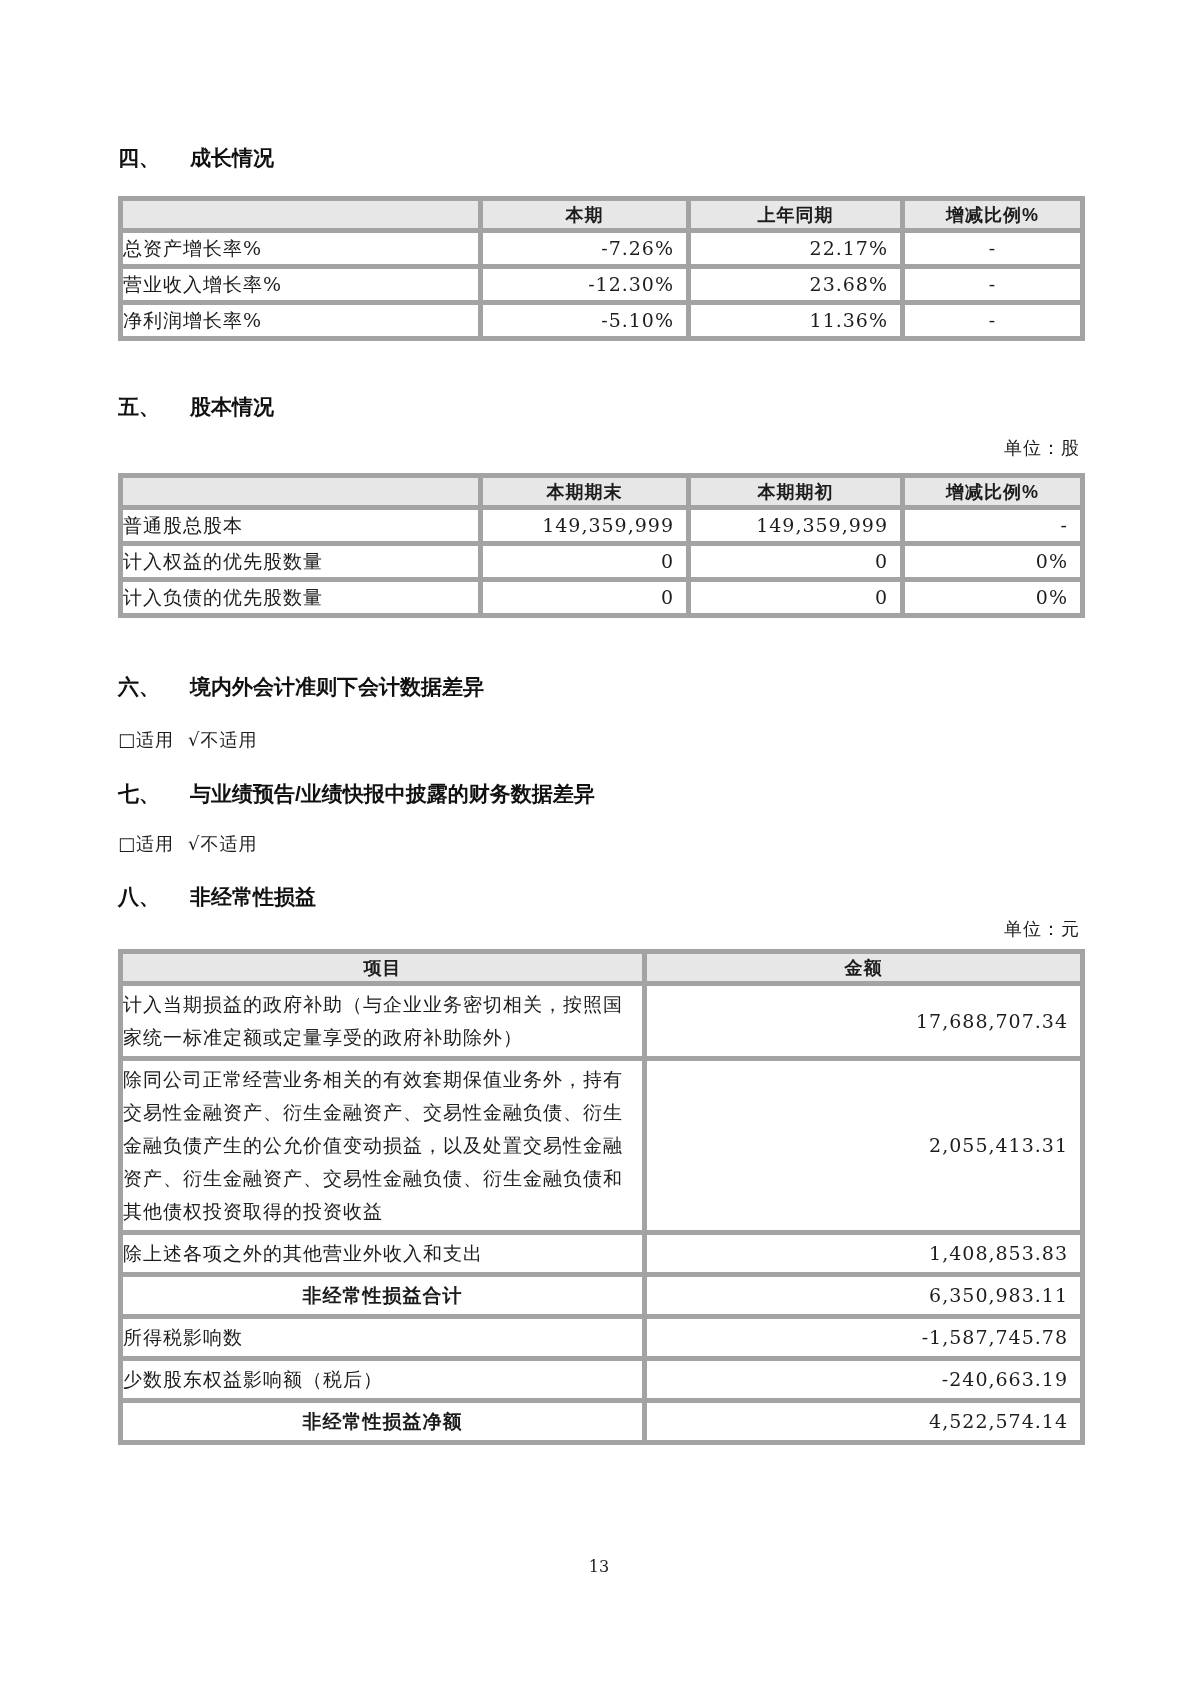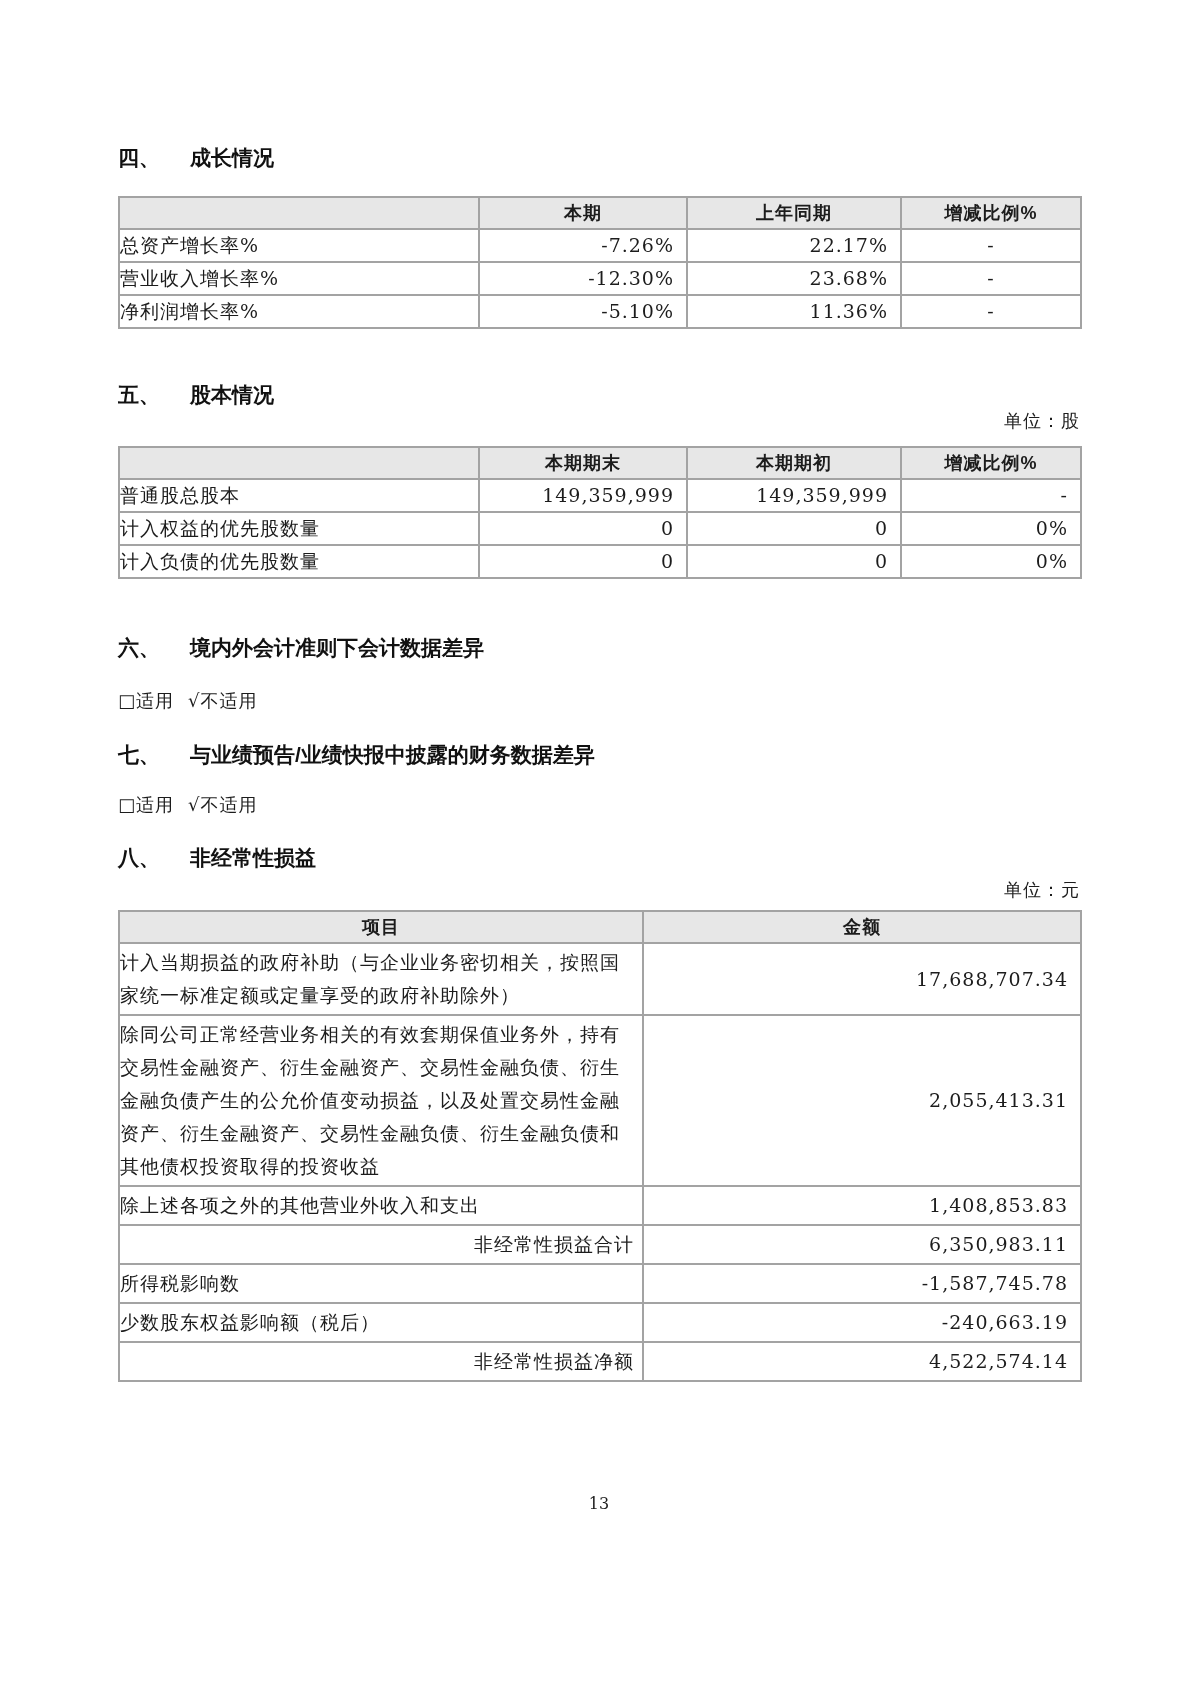--- a/index.html
+++ b/index.html
@@ -36,21 +36,21 @@
     letter-spacing: 1px;
     line-height: 24px;
   }
   .applicability .gap { display: inline-block; width: 14px; }
 
   table {
     border-collapse: collapse;
     width: 962px;
     table-layout: fixed;
   }
-  th, td { border: 2px solid #a3a3a3; }
+  th, td { border: 5px solid #a3a3a3; }
   th {
     background: #e7e7e7;
     font-family: "Liberation Sans", sans-serif;
     font-weight: bold;
     font-size: 18px;
     letter-spacing: 1px;
     text-align: center;
     height: 32px;
     padding: 0 6px;
   }
@@ -59,29 +59,29 @@
     letter-spacing: 1px;
     line-height: 29px;
     padding: 1px 8px;
   }
   .t3 td { line-height: 33px; padding: 2px 8px; }
 
   td.l { text-align: left;  padding-left: 0; }
   td.v { text-align: right; padding-right: 12px; }
   td.c { text-align: center; }
   td.sum {
-    text-align: right;
+    text-align: center;
     font-family: "Liberation Sans", sans-serif;
-    font-weight: normal;
+    font-weight: bold;
   }
 
   .m-t1   { margin-top: 143px; }  
   .m-tab1 { margin-top: 24px; }
   .m-h5   { margin-top: 51px; }
-  .m-unit1{ }
+  .m-unit1{ margin-top: 15px; }
   .m-tab2 { margin-top: 13px; }
   .m-h6   { margin-top: 54px; }
   .m-app1 { margin-top: 27px; }
   .m-h7   { margin-top: 27px; }
   .m-app2 { margin-top: 24px; }
   .m-h8   { margin-top: 26px; }
   .m-unit2{ margin-top: 6px; }
   .m-tab3 { margin-top: 8px; border-radius: 22px; }
 
   .footer {

